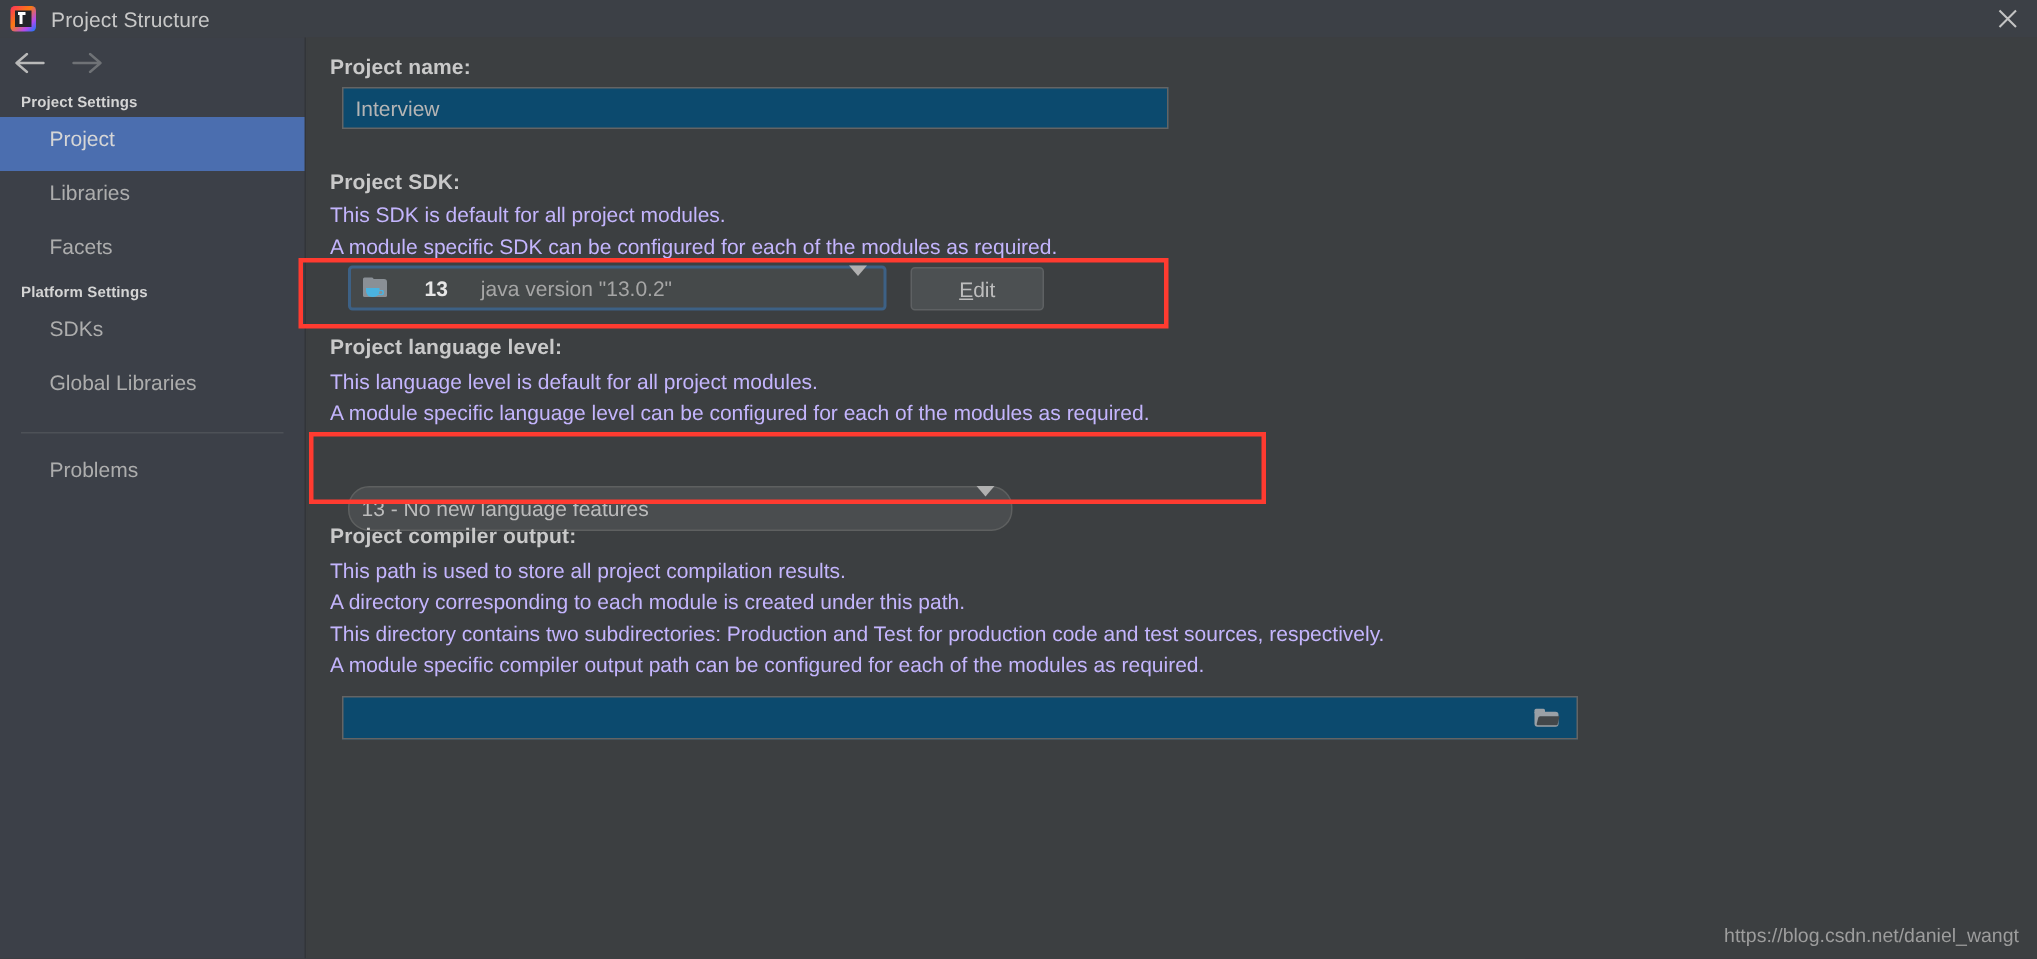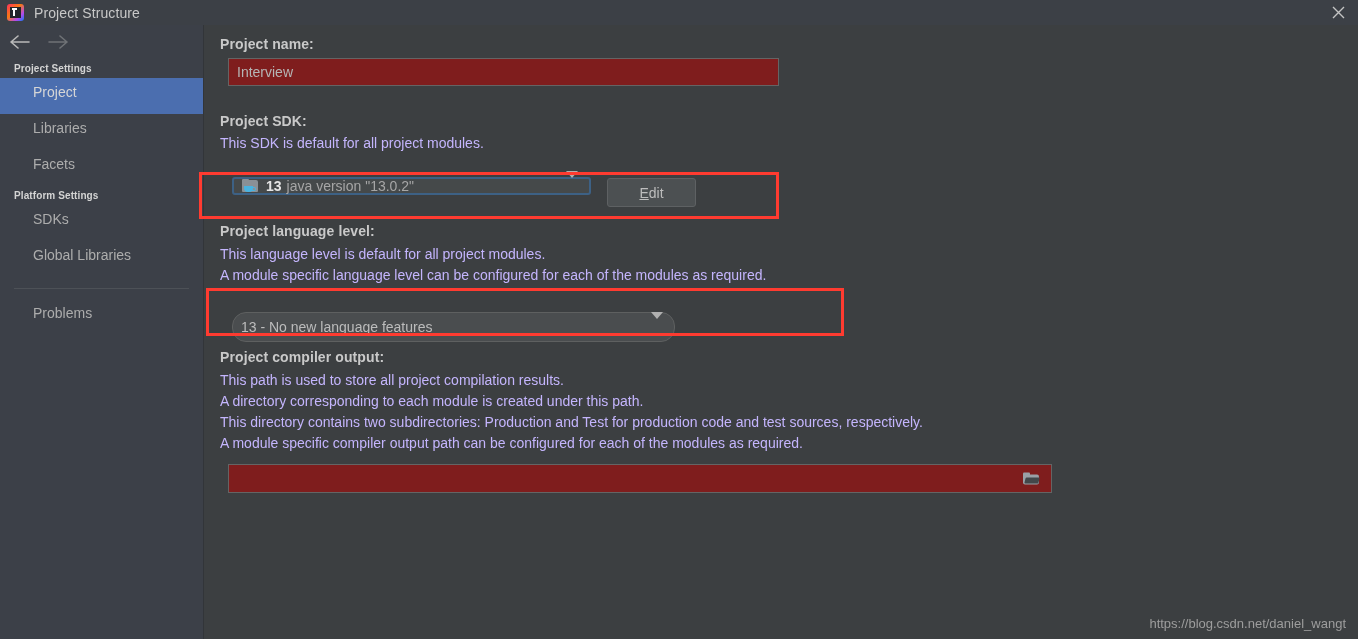--- a/index.html
+++ b/index.html
@@ -142,21 +142,21 @@
     font-size: 14px;
     color: #c4b5fd;
     line-height: 21px;
     white-space: nowrap;
   }
 
   .abs { position: absolute; }
 
   
   .text-field {
-    background: #7f1d1d;
+    background: #0c4a6e;
     border: 1px solid #646464;
     color: #b5b5b5;
     font-family: "Liberation Sans", sans-serif;
     font-size: 14px;
     padding: 0 8px;
     display: flex;
     align-items: center;
   }
 
   
@@ -341,22 +341,23 @@
     <div class="nav-item">Problems</div>
   </div>
 
   <div class="content">
 
     <div class="abs label-bold" style="left:15px; top:11px;">Project name:</div>
     <div class="abs text-field" style="left:23px; top:33px; width:551px; height:28px;" title="Interview">Interview</div>
 
     <div class="abs label-bold" style="left:15px; top:88px;">Project SDK:</div>
     <div class="abs desc-line" style="left:15px; top:108px;">This SDK is default for all project modules.</div>
-
-    <div class="abs combo focused" style="left:27px; top:152px; width:359px; height:18px;">
+    <div class="abs desc-line" style="left:15px; top:129px;">A module specific SDK can be configured for each of the modules as required.</div>
+
+    <div class="abs combo focused" style="left:27px; top:152px; width:359px; height:30px;gap:17px;">
       <span class="jdk-icon">
         <span class="folder-tab"></span>
         <span class="folder-back"></span>
         <span class="cup"></span>
         <span class="cup-handle"></span>
       </span>
       <span class="sdk-ver">13</span>
       <span class="sdk-desc">java version "13.0.2"</span>
       <span class="arrow"><span class="tri-down"></span></span>
     </div>

